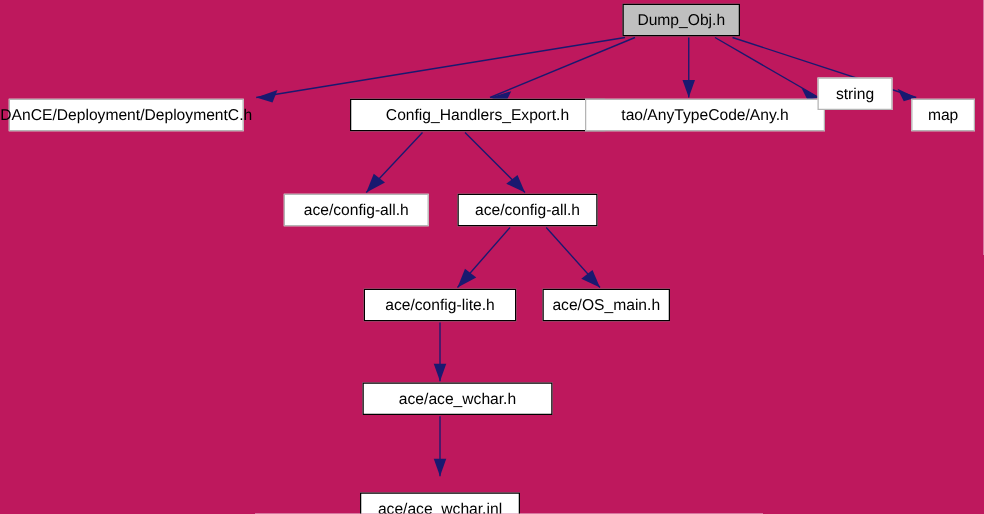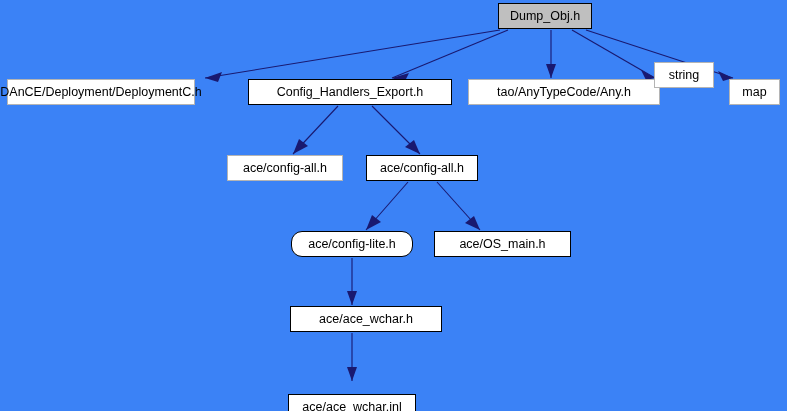--- a/index.html
+++ b/index.html
@@ -7,21 +7,21 @@
     padding: 0;
     background: #ffffff;
   }
   body {
     font-family: "Liberation Sans", sans-serif;
   }
   #graph-canvas {
     position: relative;
     width: 787px;
     height: 411px;
-    background: #3b82f6;
+    background: #be185d;
     overflow: hidden;
   }
   #graph-svg {
     position: absolute;
     left: 0;
     top: 0;
     width: 787px;
     height: 411px;
   }
   .node-box {
@@ -109,42 +109,42 @@
         <path d="M 352 381 L 347 367 L 357 367 Z" class="edge-head" fill="#191970"></path>
       </g>
     </svg>
   <div id="nodes-layer">
       <div class="node-box root" style="left: 498px; top: 3px; width: 94px; height: 26px;">
         <span class="node-label">Dump_Obj.h</span>
       </div>
       <div class="node-box" style="left: 7px; top: 79px; width: 188px; height: 26px;">
         <span class="node-label">DAnCE/Deployment/DeploymentC.h</span>
       </div>
-      <div class="node-box strong" style="left: 248px; top: 79px; width: 204px; height: 26px;">
+      <div class="node-box strong" style="left: 280px; top: 79px; width: 204px; height: 26px;">
         <span class="node-label">Config_Handlers_Export.h</span>
       </div>
       <div class="node-box" style="left: 468px; top: 79px; width: 192px; height: 26px;">
         <span class="node-label">tao/AnyTypeCode/Any.h</span>
       </div>
       <div class="node-box" style="left: 654px; top: 62px; width: 60px; height: 26px;">
         <span class="node-label">string</span>
       </div>
       <div class="node-box" style="left: 729px; top: 79px; width: 51px; height: 26px; text-align: right;">
         <span class="node-label">map</span>
       </div>
       <div class="node-box" style="left: 227px; top: 155px; width: 116px; height: 26px;">
         <span class="node-label">ace/config-all.h</span>
       </div>
       <div class="node-box strong" style="left: 366px; top: 155px; width: 112px; height: 26px;">
         <span class="node-label">ace/config-all.h</span>
       </div>
-      <div class="node-box strong" style="left: 291px; top: 231px; width: 122px; height: 26px; border-radius: 11px;">
+      <div class="node-box strong" style="left: 291px; top: 231px; width: 122px; height: 26px;">
         <span class="node-label">ace/config-lite.h</span>
       </div>
-      <div class="node-box strong" style="left: 434px; top: 231px; width: 137px; height: 26px;">
+      <div class="node-box strong" style="left: 434px; top: 231px; width: 102px; height: 26px;">
         <span class="node-label">ace/OS_main.h</span>
       </div>
       <div class="node-box strong" style="left: 290px; top: 306px; width: 152px; height: 26px;">
         <span class="node-label">ace/ace_wchar.h</span>
       </div>
       <div class="node-box strong" style="left: 288px; top: 394px; width: 128px; height: 26px;">
         <span class="node-label">ace/ace_wchar.inl</span>
       </div>
     </div>
 </div>

